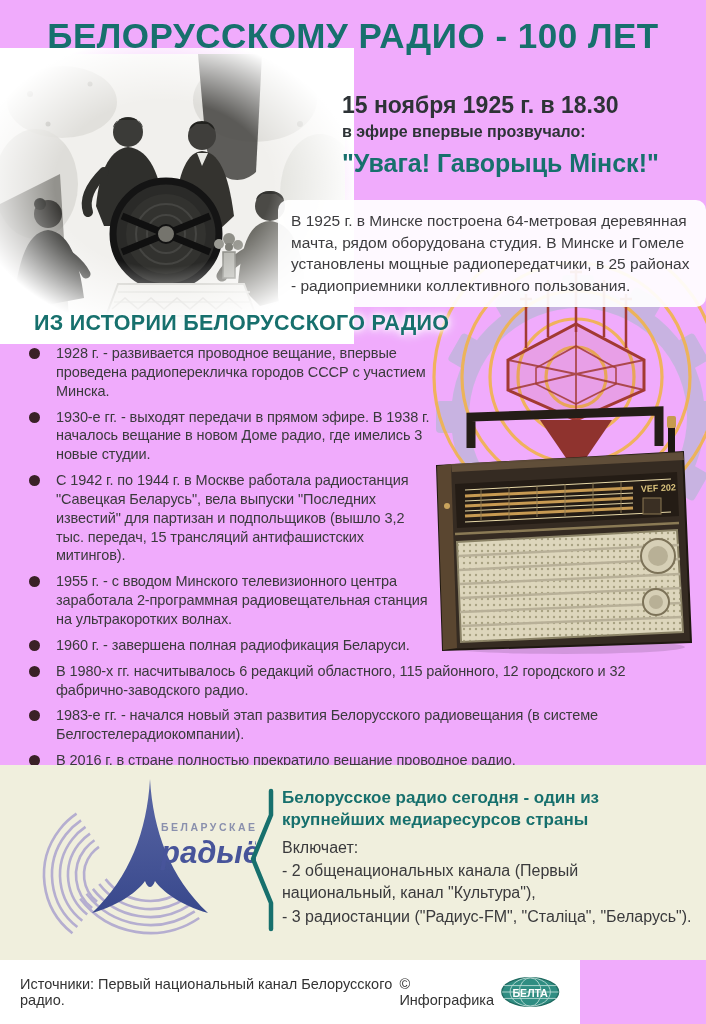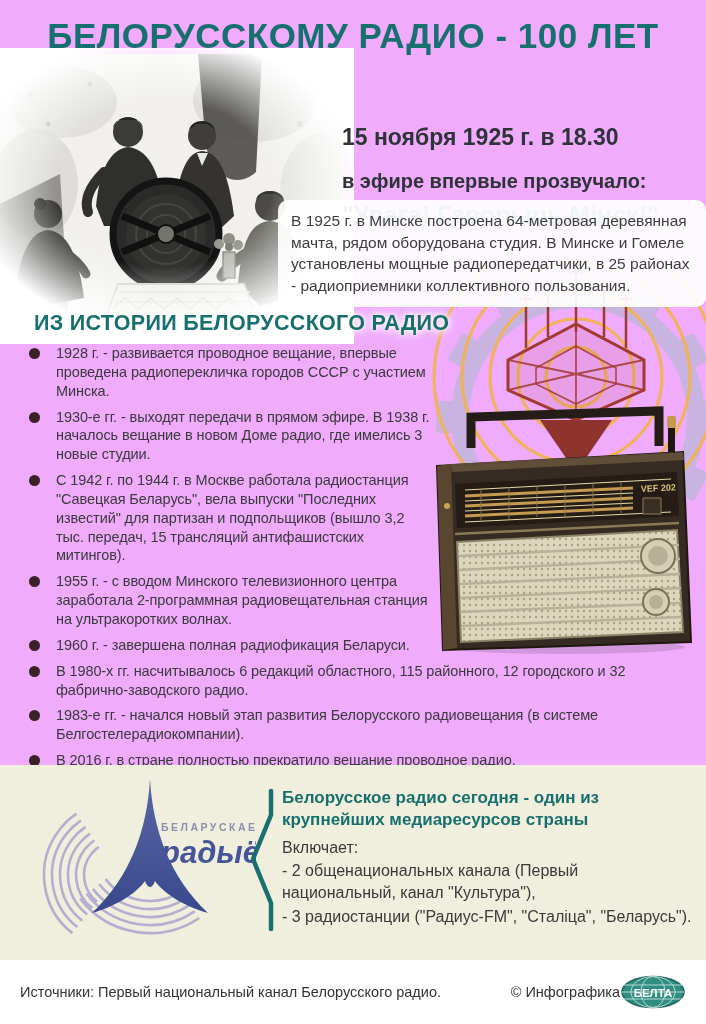--- a/index.html
+++ b/index.html
@@ -13,22 +13,22 @@
     font-size:35px;font-weight:bold;color:#17706d;letter-spacing:.5px;white-space:nowrap;
   }
   
   .photo{position:absolute;left:0;top:54px;width:345px;height:282px;z-index:1;}
   .photo-fade{
     position:absolute;left:-6px;top:48px;width:360px;height:296px;z-index:2;pointer-events:none;
     background:radial-gradient(ellipse 58% 54% at 47% 46%, rgba(255,255,255,0) 52%, #ffffff 93%);
   }
   
   .hero-text{position:absolute;left:342px;top:92px;width:360px;z-index:3;}
-  .date1{font-size:23px;font-weight:bold;color:#2d3336;line-height:1.2;margin-top:32px;}
-  .date2{font-size:20px;font-weight:bold;color:#2d3336;line-height:1.25;margin-top:17px;}
+  .date1{font-size:23px;font-weight:bold;color:#2d3336;line-height:1.2;}
+  .date2{font-size:16px;font-weight:bold;color:#2d3336;line-height:1.25;margin-top:2px;}
   .quote{font-size:25px;font-weight:bold;color:#17706d;margin-top:7px;}
   
   .intro{
     position:absolute;left:278px;top:200px;width:402px;z-index:3;
     background:rgba(255,255,255,.93);border-radius:10px;padding:10px 13px;
     font-size:15.5px;line-height:1.4;color:#3d3d3f;
   }
   
   .decor{position:absolute;left:408px;top:262px;width:298px;height:400px;z-index:2;pointer-events:none;}
   .radio{position:absolute;left:425px;top:404px;width:281px;height:252px;z-index:3;pointer-events:none;}
@@ -56,21 +56,21 @@
   .logo-svg{position:absolute;left:14px;top:8px;width:242px;height:178px;}
   .bracket{position:absolute;left:246px;top:22px;width:34px;height:146px;}
   .today-text{position:absolute;left:282px;top:22px;width:412px;}
   .today-title{font-size:17px;font-weight:bold;color:#17706d;line-height:1.3;max-width:360px;}
   .today-includes{font-size:16px;color:#3a3a3c;margin-top:8px;}
   .today-line{font-size:16px;color:#3a3a3c;line-height:1.35;margin-top:3px;}
   .today-line.channels{max-width:352px;}
   .today-line.stations{white-space:nowrap;}
   
   .footer{
-    position:absolute;left:0;top:960px;width:706px;height:64px;background:#ffffff;z-index:6;
+    position:absolute;left:0;top:960px;width:580px;height:64px;background:#ffffff;z-index:6;
     display:flex;align-items:center;justify-content:space-between;padding:8px 20px;box-sizing:border-box;
   }
   .sources{font-size:14.5px;color:#333;}
   .copy{display:flex;align-items:center;gap:0;}
   .copy-text{font-size:14.5px;color:#333;}
 </style>
 </head>
 <body>
 
 <div class="page">

